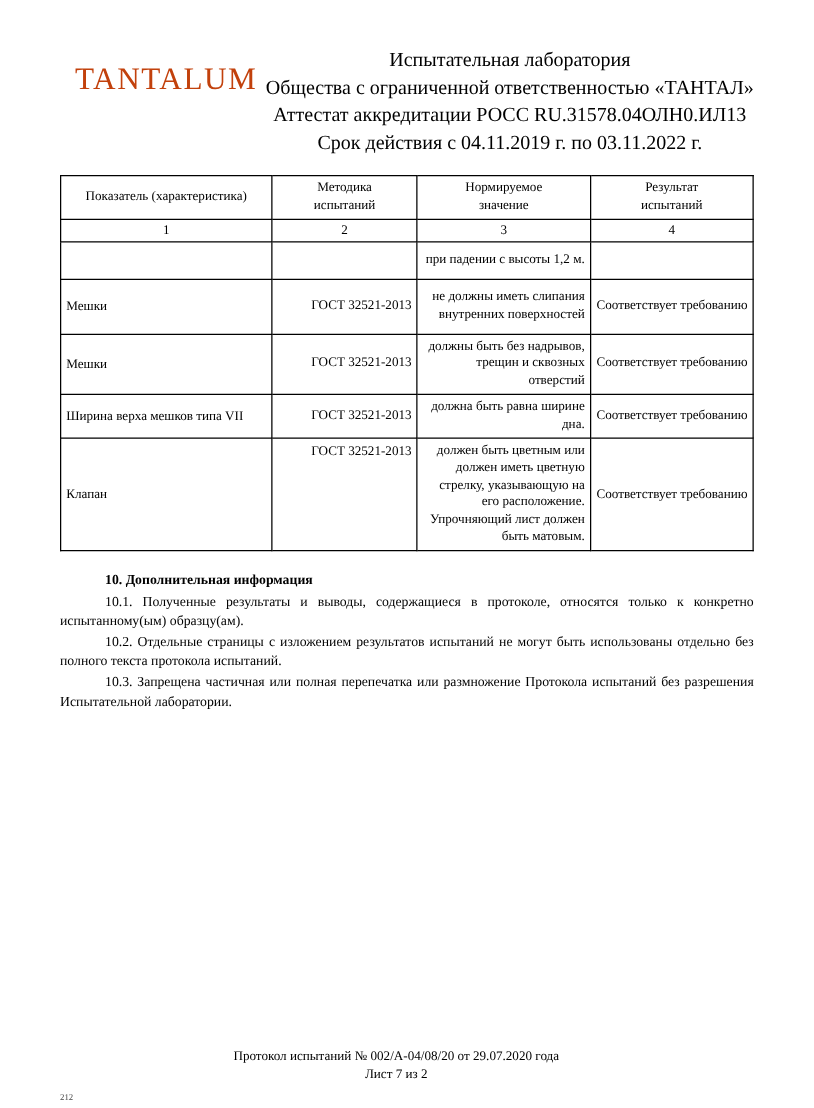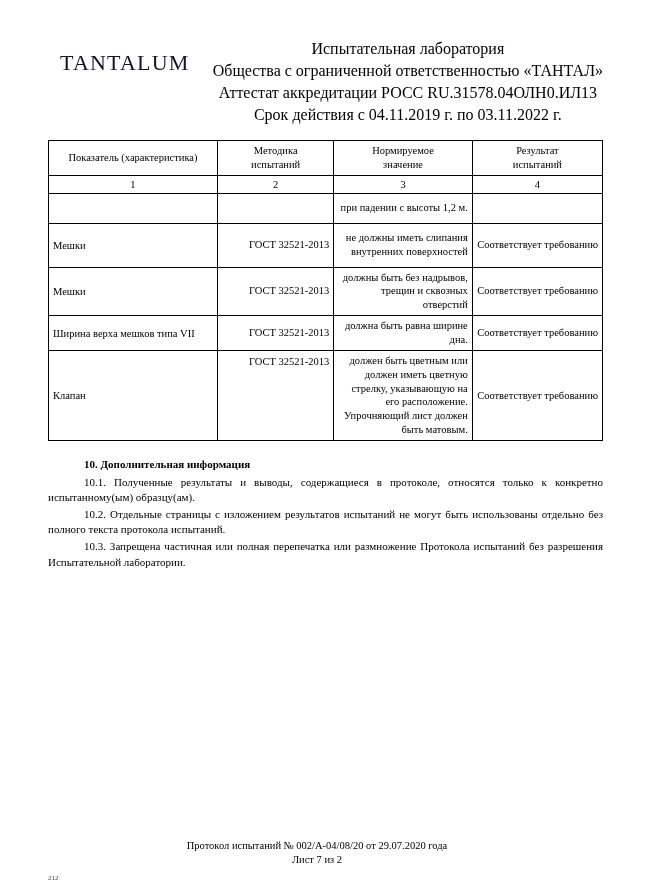--- a/index.html
+++ b/index.html
@@ -24,23 +24,23 @@
   }
 
   
   .header {
     display: flex;
     align-items: flex-start;
     margin-top: 8px;
   }
   .logo {
     font-family: "Liberation Serif", serif;
-    font-size: 22px;
+    font-size: 25px;
     letter-spacing: 1.2px;
-    color: #0f172a;
+    color: #c2410c;
     white-space: nowrap;
     padding-top: 14px;
     padding-left: 12px;
     width: 200px;
   }
   .header-lines {
     flex: 1;
     text-align: center;
     font-size: 16px;
     line-height: 1.38;

